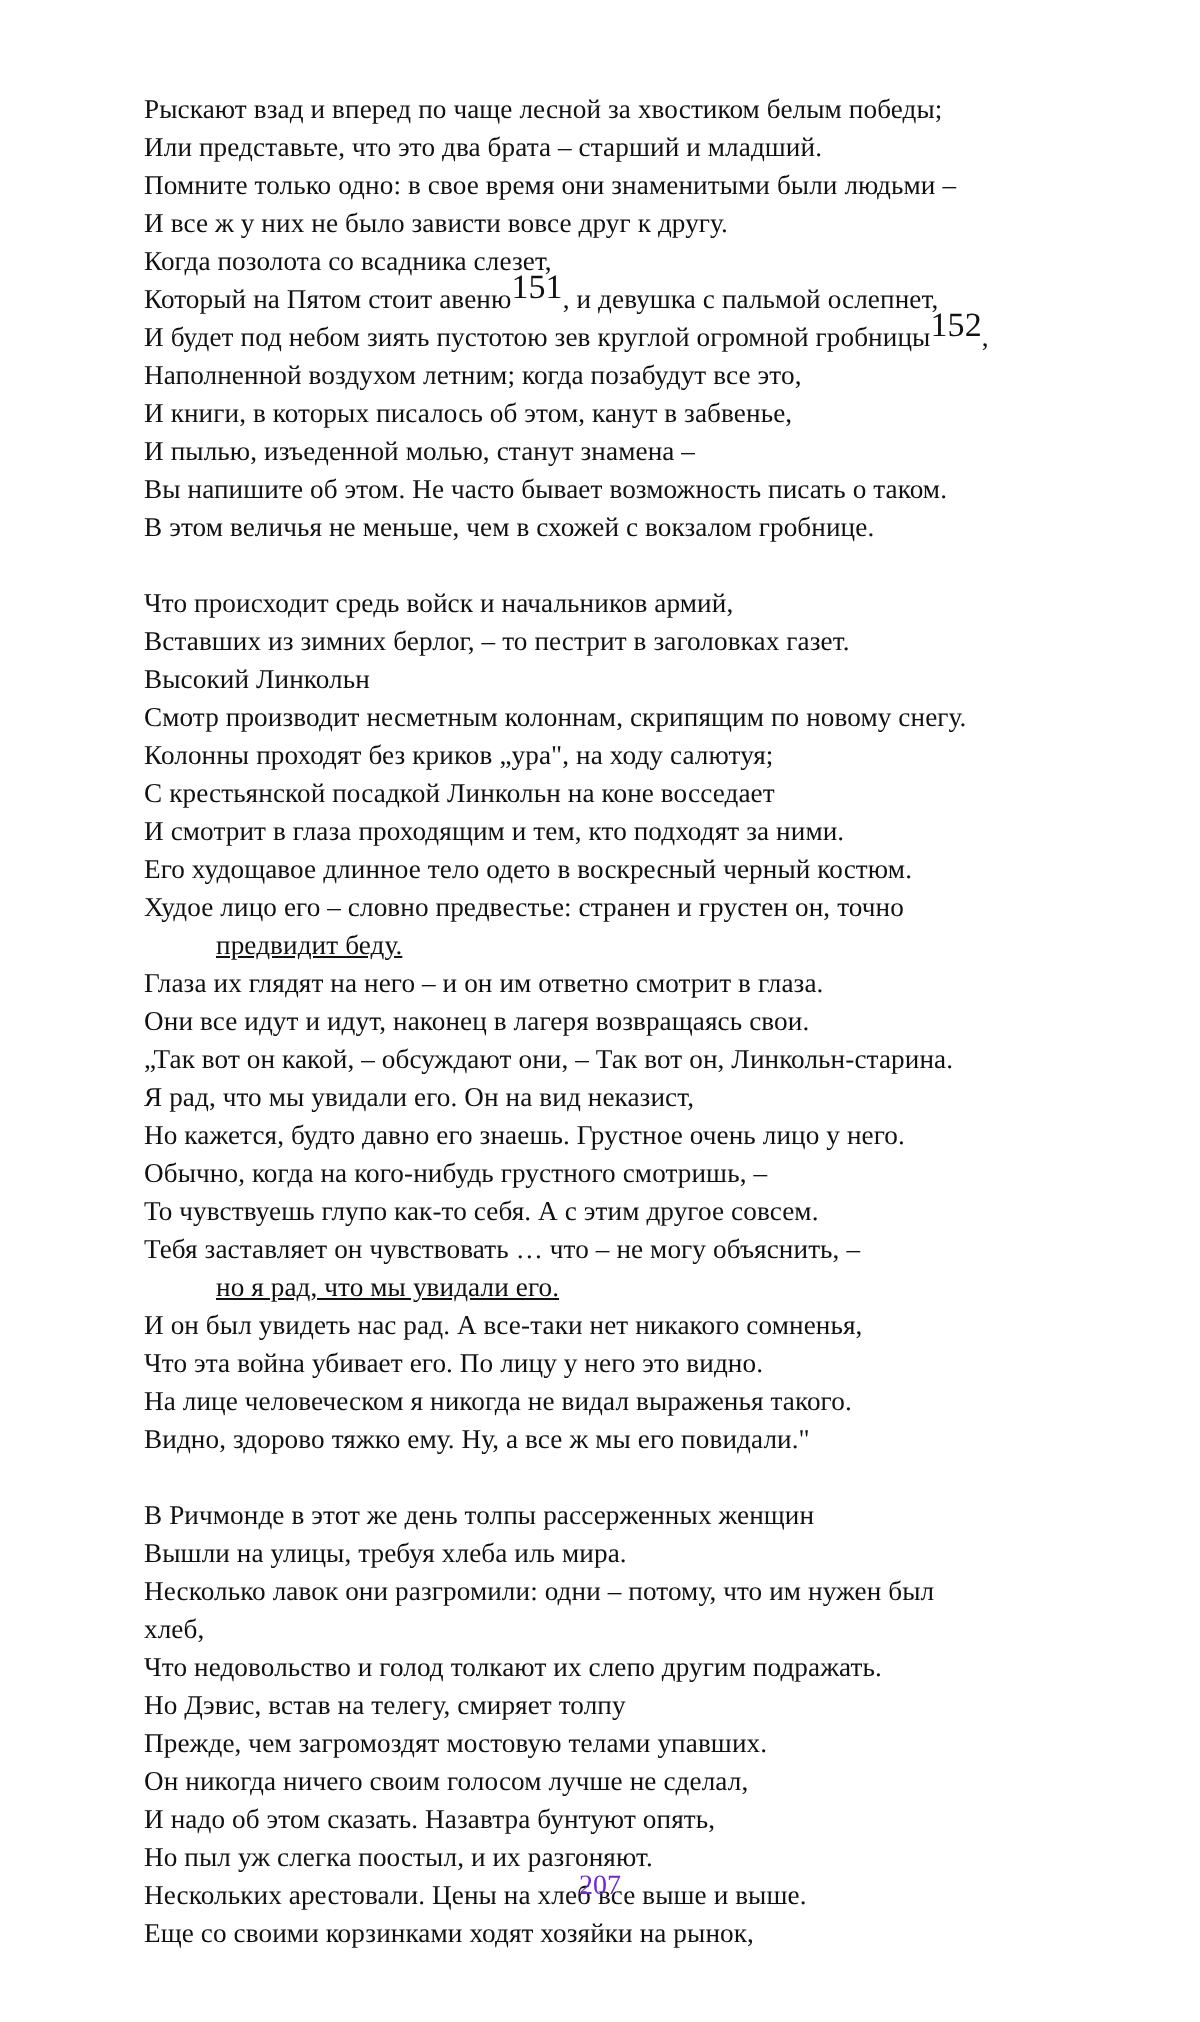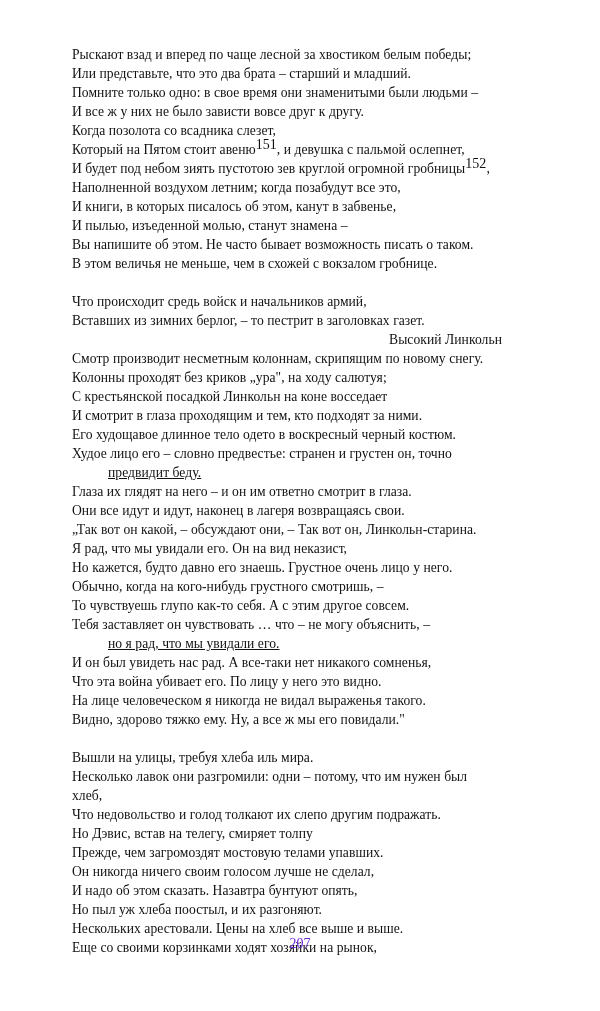--- a/index.html
+++ b/index.html
@@ -22,25 +22,25 @@
       width: 470px;
     }
     .line {
       font-size: 13.6px;
       line-height: 19px;
       height: 19px;
       white-space: nowrap;
       letter-spacing: 0.05px;
     }
     .line.indent { padding-left: 36px; text-decoration: underline; }
-    .line.right { text-align: right; padding-right: 40px; }
+    .line.right { padding-right: 40px; }
     .line.right-far { text-align: left; padding-right: 2px; }
     .gap { height: 19px; }
     sup {
-      font-size: 14px;
+      font-size: 17px;
       vertical-align: 5px;
       line-height: 0;
     }
     .page-number {
       position: absolute;
       left: 0;
       width: 600px;
       top: 936px;
       text-align: center;
       font-size: 14px;
@@ -87,27 +87,28 @@
       <div class="line"><span>То чувствуешь глупо как-то себя.  А с этим другое совсем.</span></div>
       <div class="line"><span>Тебя заставляет он чувствовать … что – не могу объяснить, –</span></div>
       <div class="line indent"><span>но я рад, что мы увидали его.</span></div>
       <div class="line"><span>И он был увидеть нас рад.  А все-таки нет никакого сомненья,</span></div>
       <div class="line"><span>Что эта война убивает его. По лицу у него это видно.</span></div>
       <div class="line"><span>На лице человеческом я никогда не видал выраженья такого.</span></div>
       <div class="line"><span>Видно, здорово тяжко ему.  Ну, а все ж мы его повидали."</span></div>
     </div>
     <div class="gap"></div>
     <div>
+      <div class="line"><span>В Ричмонде в этот же день толпы рассерженных женщин</span></div>
       <div class="line"><span>Вышли на улицы, требуя хлеба иль мира.</span></div>
       <div class="line"><span>Несколько лавок они разгромили: одни – потому, что им нужен был</span></div>
       <div class="line right-far"><span>хлеб,</span></div>
       <div class="line"><span>Что недовольство и голод толкают их слепо другим подражать.</span></div>
       <div class="line"><span>Но Дэвис, встав на телегу, смиряет толпу</span></div>
       <div class="line"><span>Прежде, чем загромоздят мостовую телами упавших.</span></div>
       <div class="line"><span>Он никогда ничего своим голосом лучше не сделал,</span></div>
       <div class="line"><span>И надо об этом сказать.  Назавтра бунтуют опять,</span></div>
-      <div class="line"><span>Но пыл уж хлеба поостыл, и их разгоняют.</span></div>
+      <div class="line"><span>Но пыл уж слегка поостыл, и их разгоняют.</span></div>
       <div class="line"><span>Нескольких арестовали.  Цены на хлеб все выше и выше.</span></div>
       <div class="line"><span>Еще со своими корзинками ходят хозяйки на рынок,</span></div>
     </div>
   </div>
 
 <div class="page-number">207</div>
 
 </body></html>

